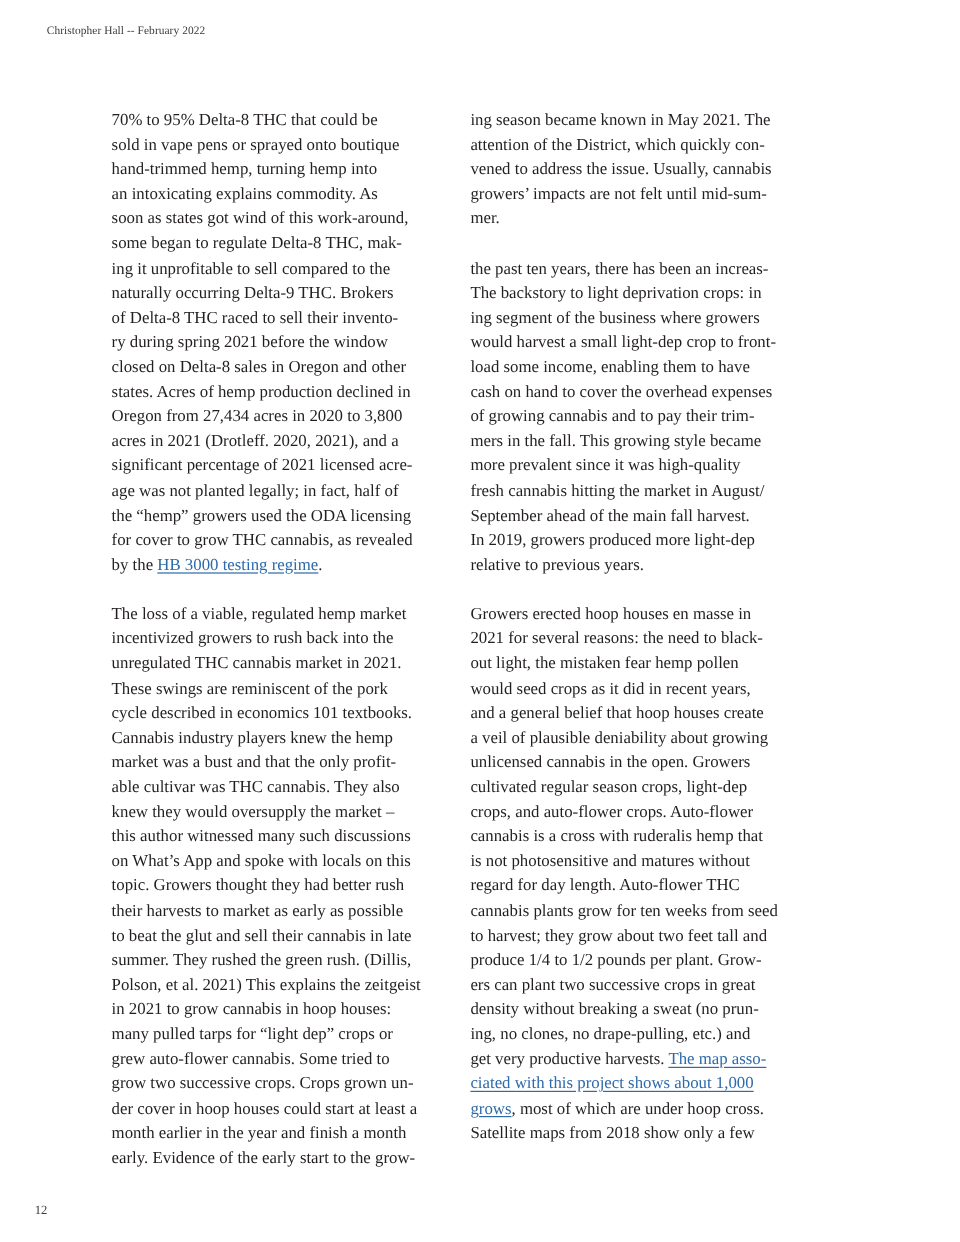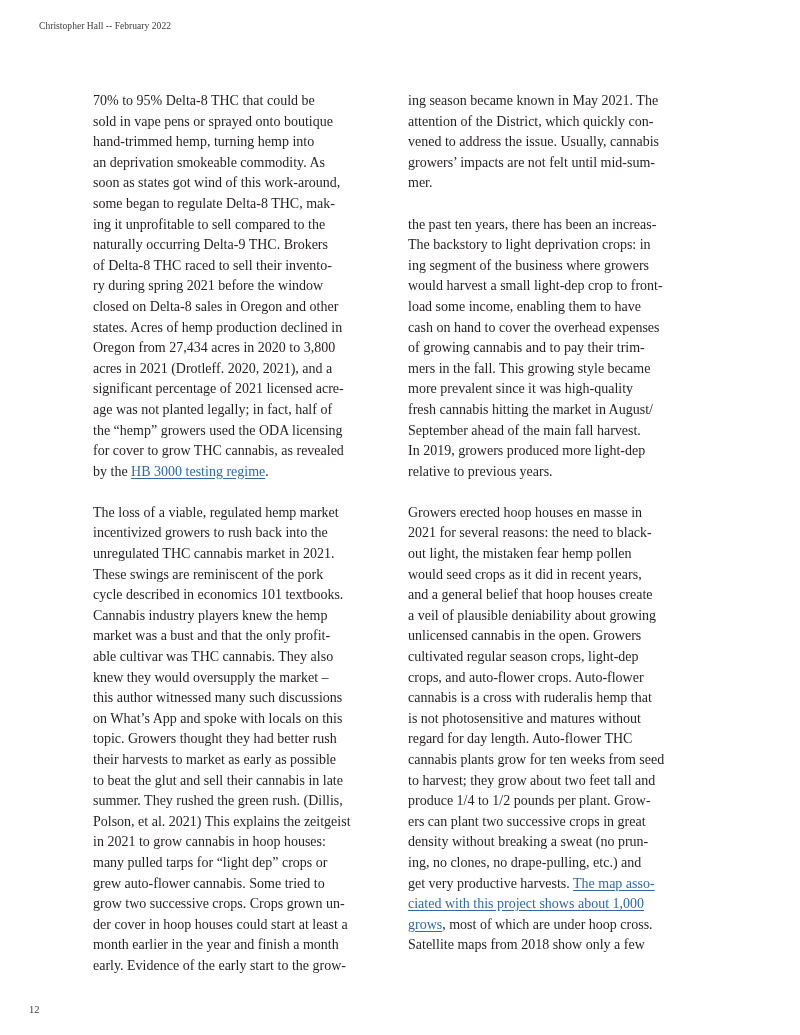--- a/index.html
+++ b/index.html
@@ -33,21 +33,21 @@
       margin-top: 13px;
     }
     .column {
       position: absolute;
       top: 91px;
       width: 305px;
       font-size: 14px;
       line-height: 20.6px;
     }
     .col-left { left: 93px; }
-    .col-right { left: 408px; width: 302px; }
+    .col-right { left: 392px; width: 302px; }
     .line {
       display: block;
       white-space: nowrap;
       height: 20.6px;
     }
     .gap {
       display: block;
       height: 20.6px;
     }
     .link {
@@ -60,21 +60,21 @@
 </head>
 <body>
 
 <div class="running-header">Christopher Hall -- February 2022</div>
 
 <div class="column col-left">
   <div>
     <span class="line">70% to 95% Delta-8 THC that could be</span>
     <span class="line">sold in vape pens or sprayed onto boutique</span>
     <span class="line">hand-trimmed hemp, turning hemp into</span>
-    <span class="line">an deprivation smokeable commodity. As</span>
+    <span class="line">an intoxicating explains commodity. As</span>
     <span class="line">soon as states got wind of this work-around,</span>
     <span class="line">some began to regulate Delta-8 THC, mak-</span>
     <span class="line">ing it unprofitable to sell compared to the</span>
     <span class="line">naturally occurring Delta-9 THC. Brokers</span>
     <span class="line">of Delta-8 THC raced to sell their invento-</span>
     <span class="line">ry during spring 2021 before the window</span>
     <span class="line">closed on Delta-8 sales in Oregon and other</span>
     <span class="line">states. Acres of hemp production declined in</span>
     <span class="line">Oregon from 27,434 acres in 2020 to 3,800</span>
     <span class="line">acres in 2021 (Drotleff. 2020, 2021), and a</span>

